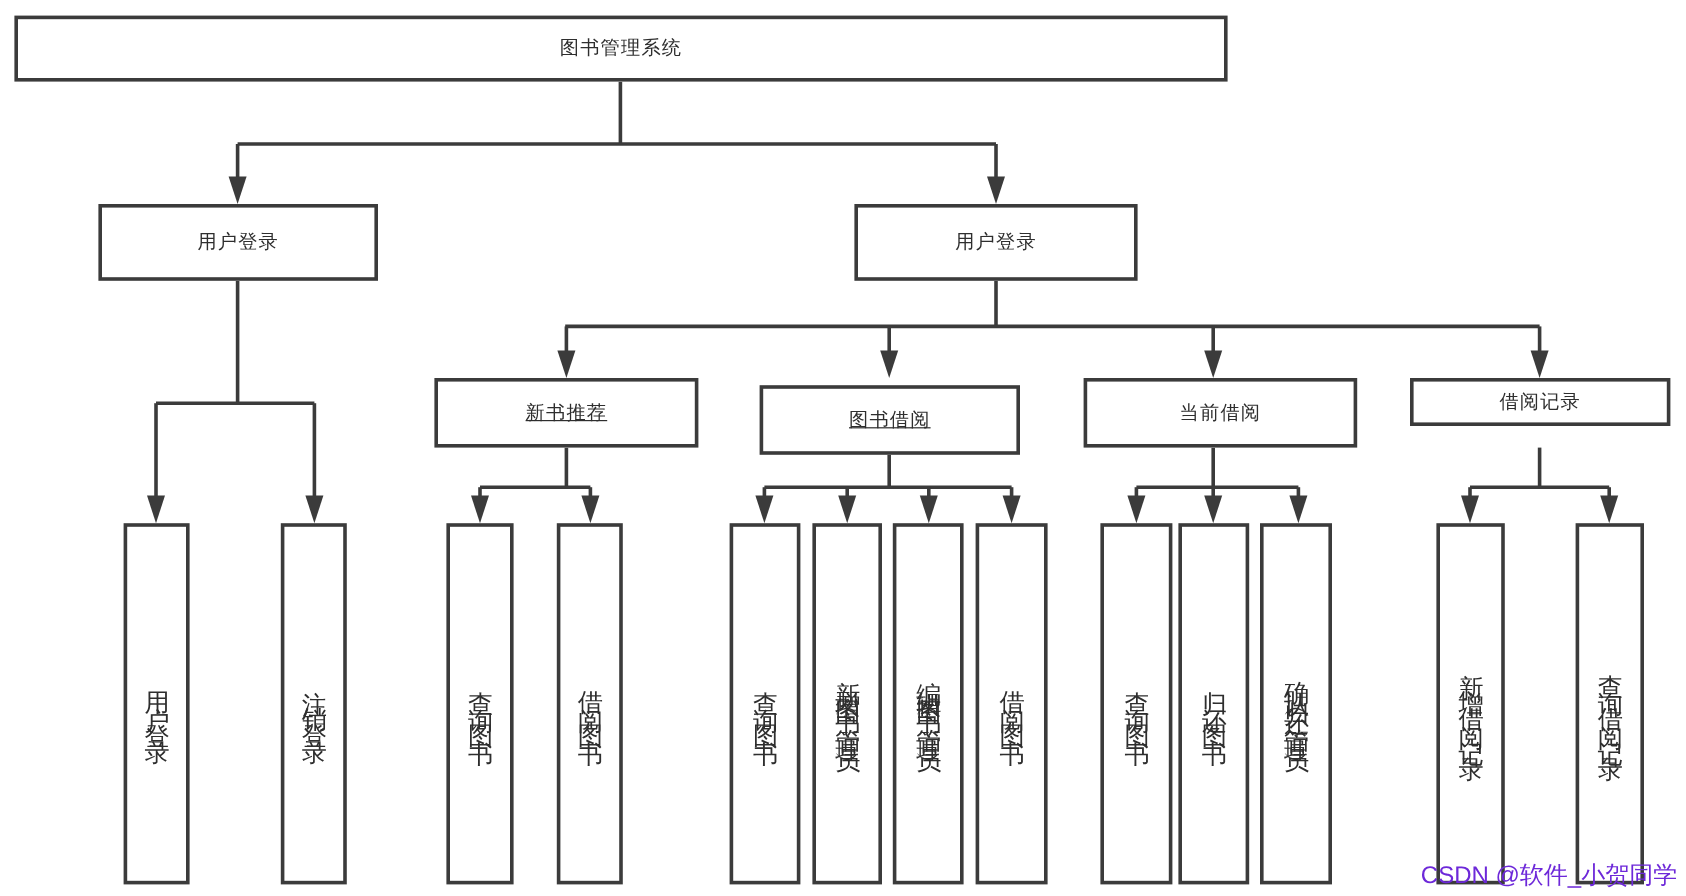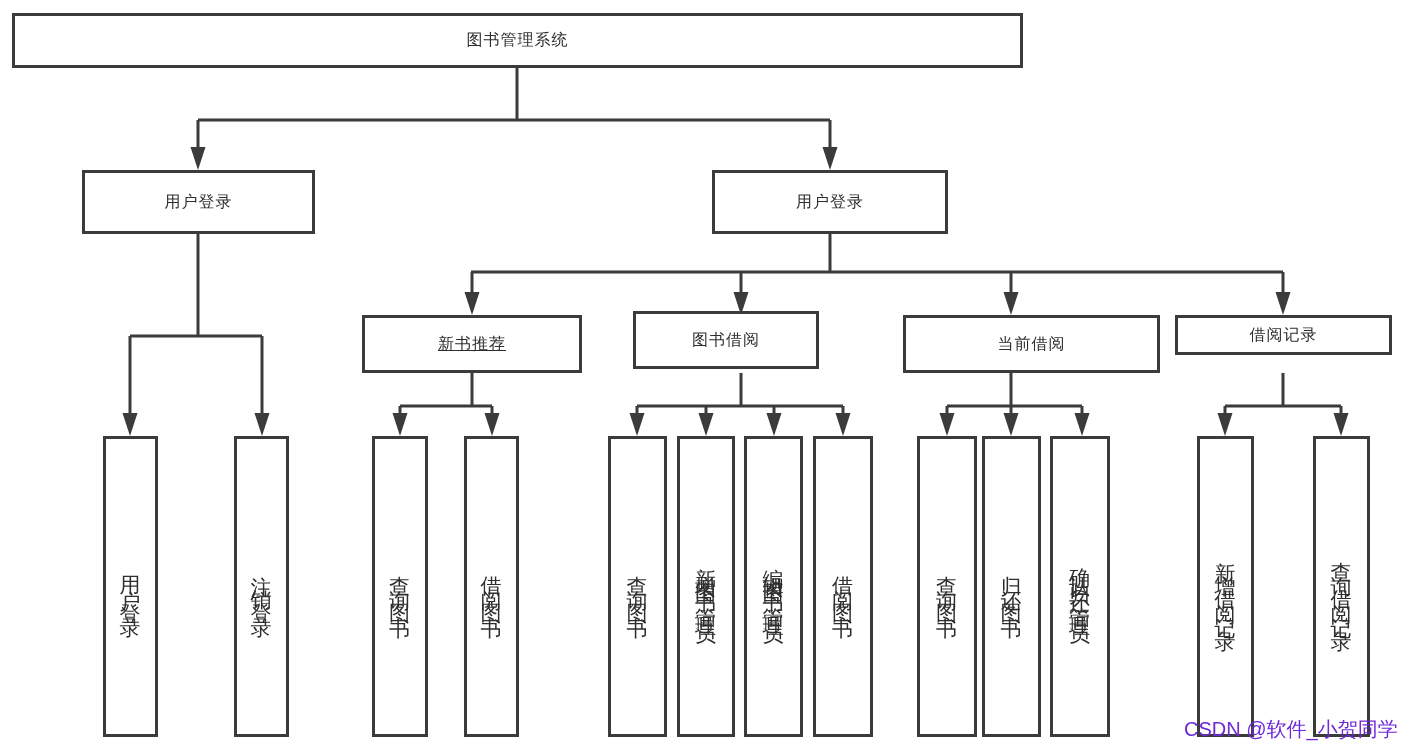--- a/index.html
+++ b/index.html
@@ -110,24 +110,24 @@
   <div class="node" style="left:82px; top:170px; width:233px; height:64px;">
     <span class="h-label">用户登录</span>
   </div>
   <div class="node" style="left:712px; top:170px; width:236px; height:64px;">
     <span class="h-label">用户登录</span>
   </div>
 
   <div class="node" style="left:362px; top:315px; width:220px; height:58px;text-decoration:underline;">
     <span class="h-label">新书推荐</span>
   </div>
-  <div class="node" style="left:633px; top:311px; width:186px; height:58px;">
+  <div class="node" style="left:633px; top:321px; width:217px; height:58px;text-decoration:underline;">
     <span class="h-label">图书借阅</span>
   </div>
-  <div class="node" style="left:903px; top:315px; width:257px; height:58px;">
+  <div class="node" style="left:903px; top:315px; width:228px; height:58px;">
     <span class="h-label">当前借阅</span>
   </div>
   <div class="node" style="left:1175px; top:315px; width:217px; height:40px;">
     <span class="h-label">借阅记录</span>
   </div>
 
   <div class="node vnode" style="left:103px; top:436px; width:55px; height:301px;">
     <span>用户登录</span>
   </div>
   <div class="node vnode" style="left:234px; top:436px; width:55px; height:301px;">

